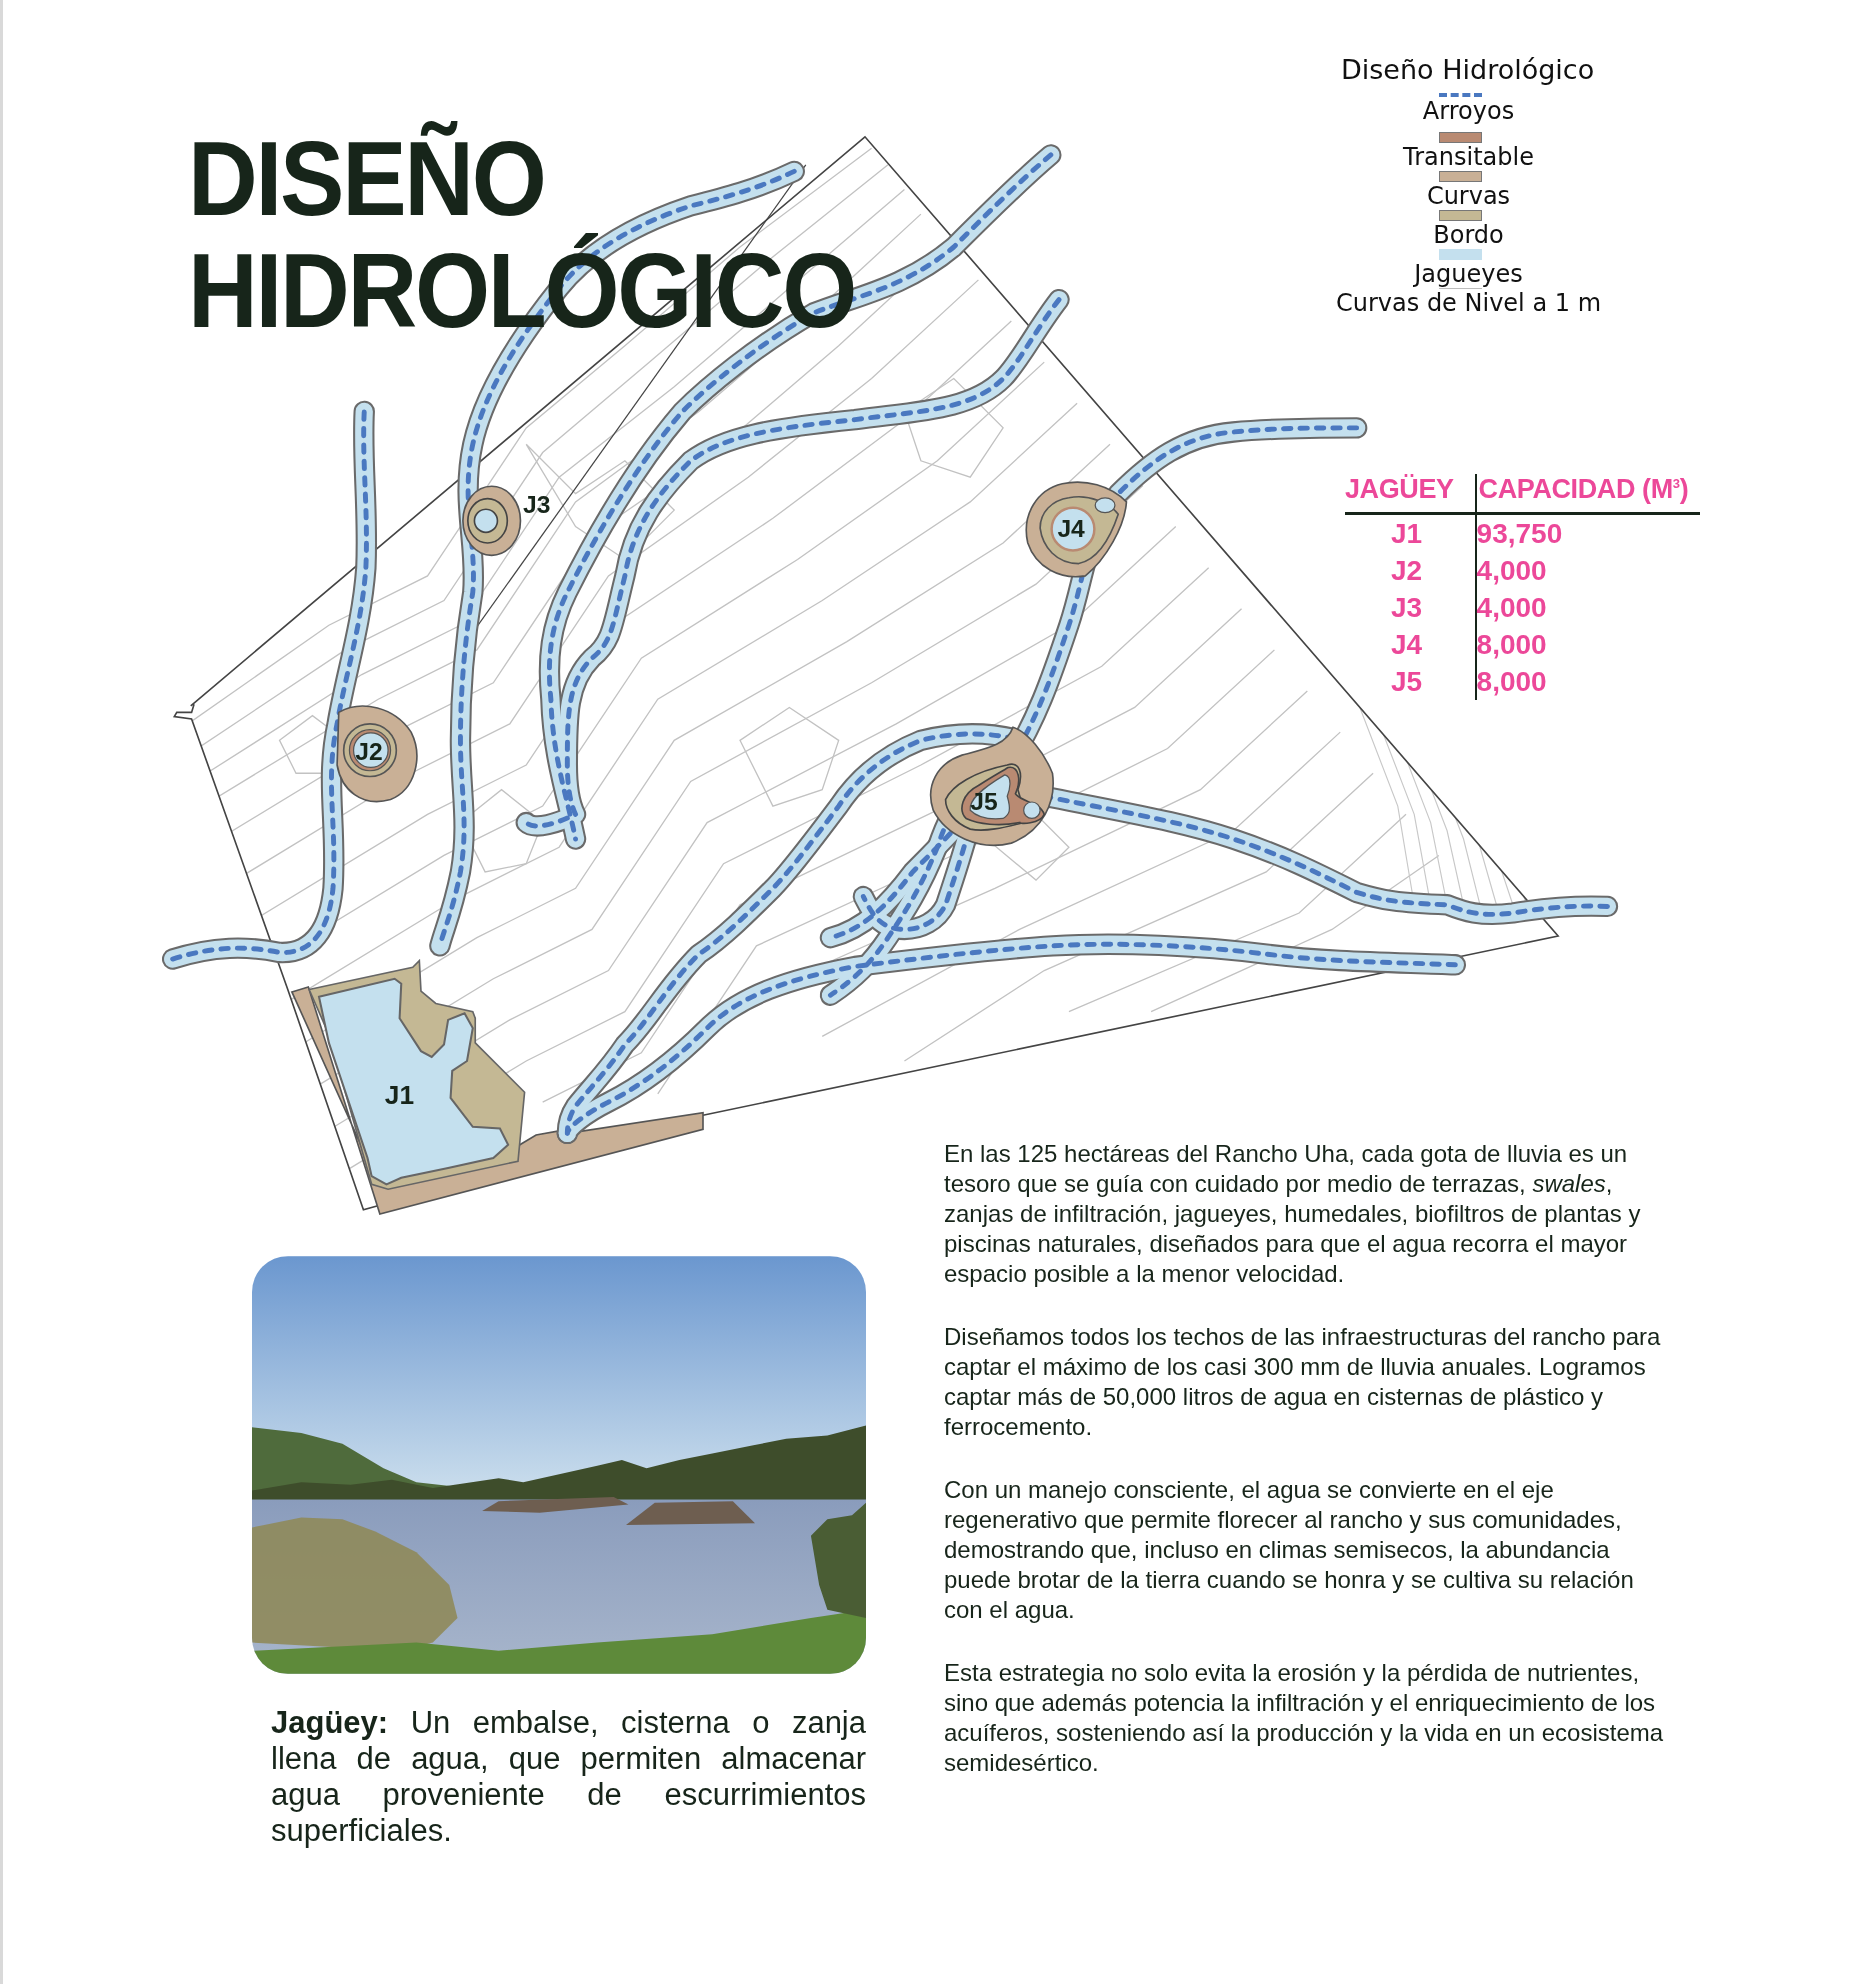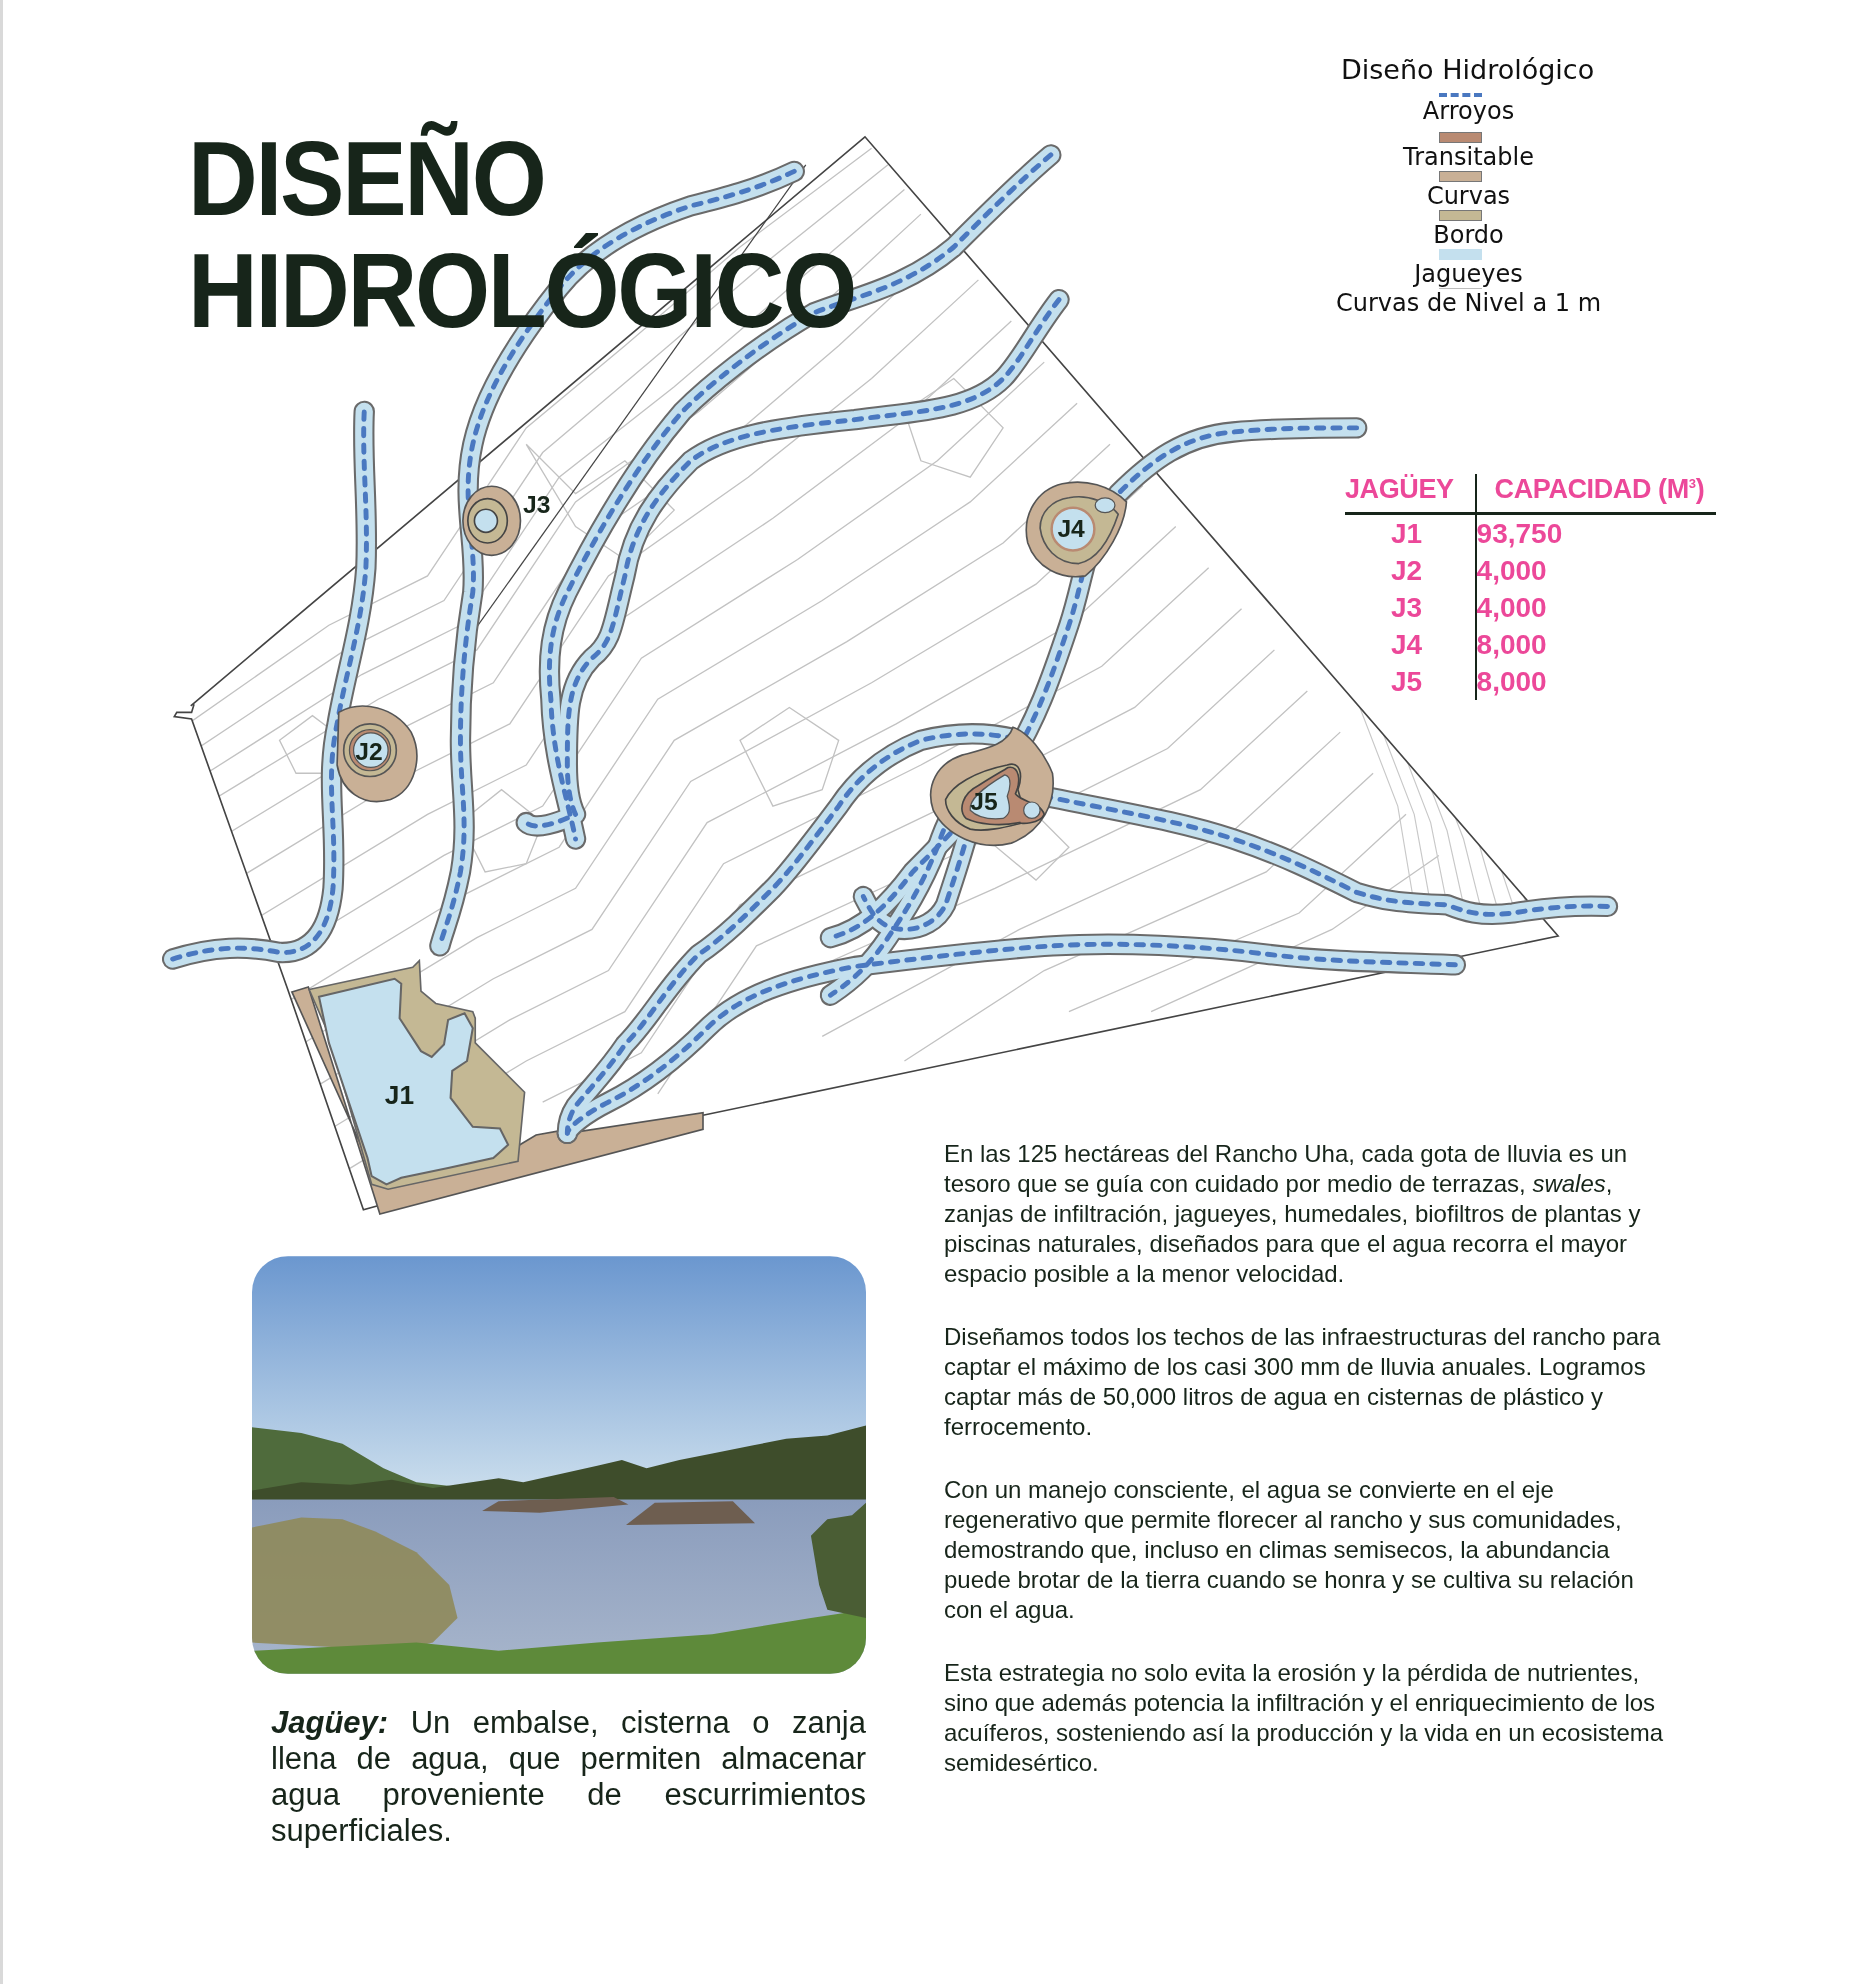--- a/index.html
+++ b/index.html
@@ -13,33 +13,33 @@
   .map { position:absolute; left:0; top:0; width:1850px; height:1234px; z-index:2; }
   .legend { position:absolute; left:1336px; top:54px; z-index:6; font-family:"DejaVu Sans", sans-serif; color:#111; }
   .legend-title { font-size:27px; margin:0 0 8.2px 5px; }
   .legend-item { display:flex; align-items:center; height:39px; font-size:24px;flex-direction:column; }
   .legend-swatch { width:43px; height:25px; margin-right:16.4px; box-sizing:border-box; border:1.6px solid #777; }
   .legend-dash { width:43px; height:0; margin-right:16.4px; border-top:4.1px dashed #4a78c0; }
   .legend-line { width:43px; height:0; margin-right:16.4px; border-top:1.6px solid #bdbdbd; }
   .cap-table { position:absolute; left:1345px; top:474px; z-index:6; border-collapse:collapse;
                font-weight:700; color:#ec4899; }
   .cap-table th { font-size:27px; padding:0 11.5px 6.6px 0; border-bottom:3.3px solid #17251a; text-align:left; letter-spacing:-0.4px;}
-  .cap-table th.col2 { padding-left:18px; border-left:2.5px solid #17251a; }
+  .cap-table th.col2 { padding-left:2px; border-left:2.5px solid #17251a; }
   .cap-table th sup { font-size:13px; }
   .cap-table td { font-size:28px; line-height:37px; padding:0; }
   .cap-table td.c1 { text-align:center; width:123px; padding-right:6.6px;}
   .cap-table td.c2 { border-left:2.5px solid #17251a; text-align:left; padding-right:87px; }
   .body-text { position:absolute; left:944px; top:1139px; width:724px; z-index:6;
                font-size:24px; line-height:30px; color:#17251a; }
   .body-text p { margin:0 0 33px 0; }
   .photo { position:absolute; left:252px; top:1256px; width:614px; height:418px; border-radius:36px; overflow:hidden; z-index:6; }
   .photo svg { display:block; }
   .definition { position:absolute; left:271px; top:1705px; width:595px; z-index:6;
                 font-size:31px; line-height:36px; text-align:justify; color:#17251a; }
-  .definition b { font-weight:700;font-style:italic; }
+  .definition b { font-weight:700; }
 </style>
 </head>
 <body>
 
 <div class="left-rule"></div>
 
 <h1 class="title">
   <span>DISEÑO</span>
   <span>HIDROLÓGICO</span>
 </h1>

